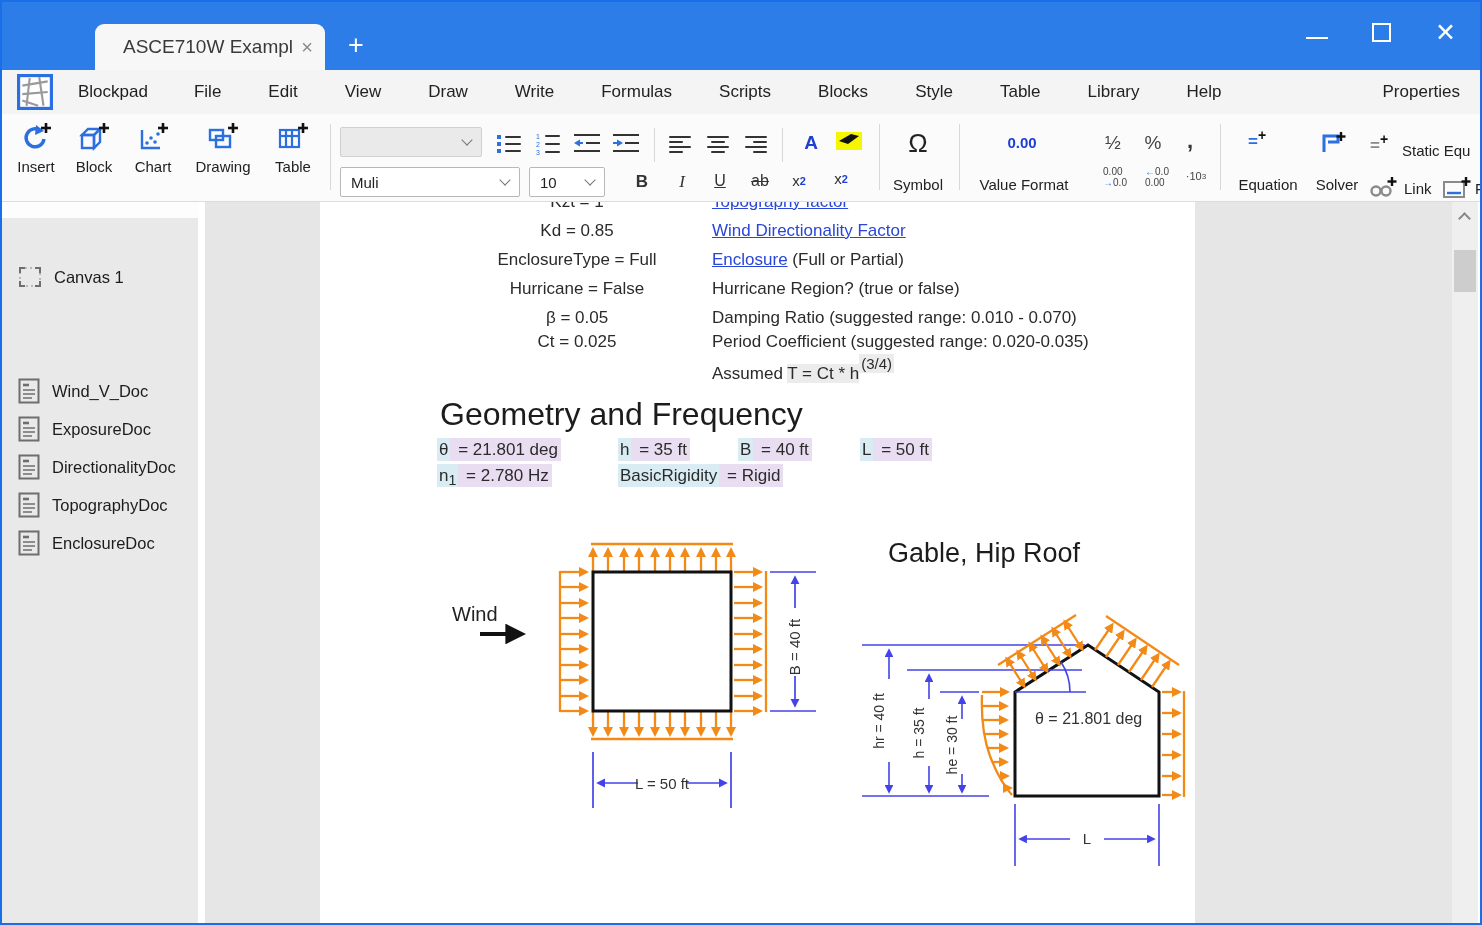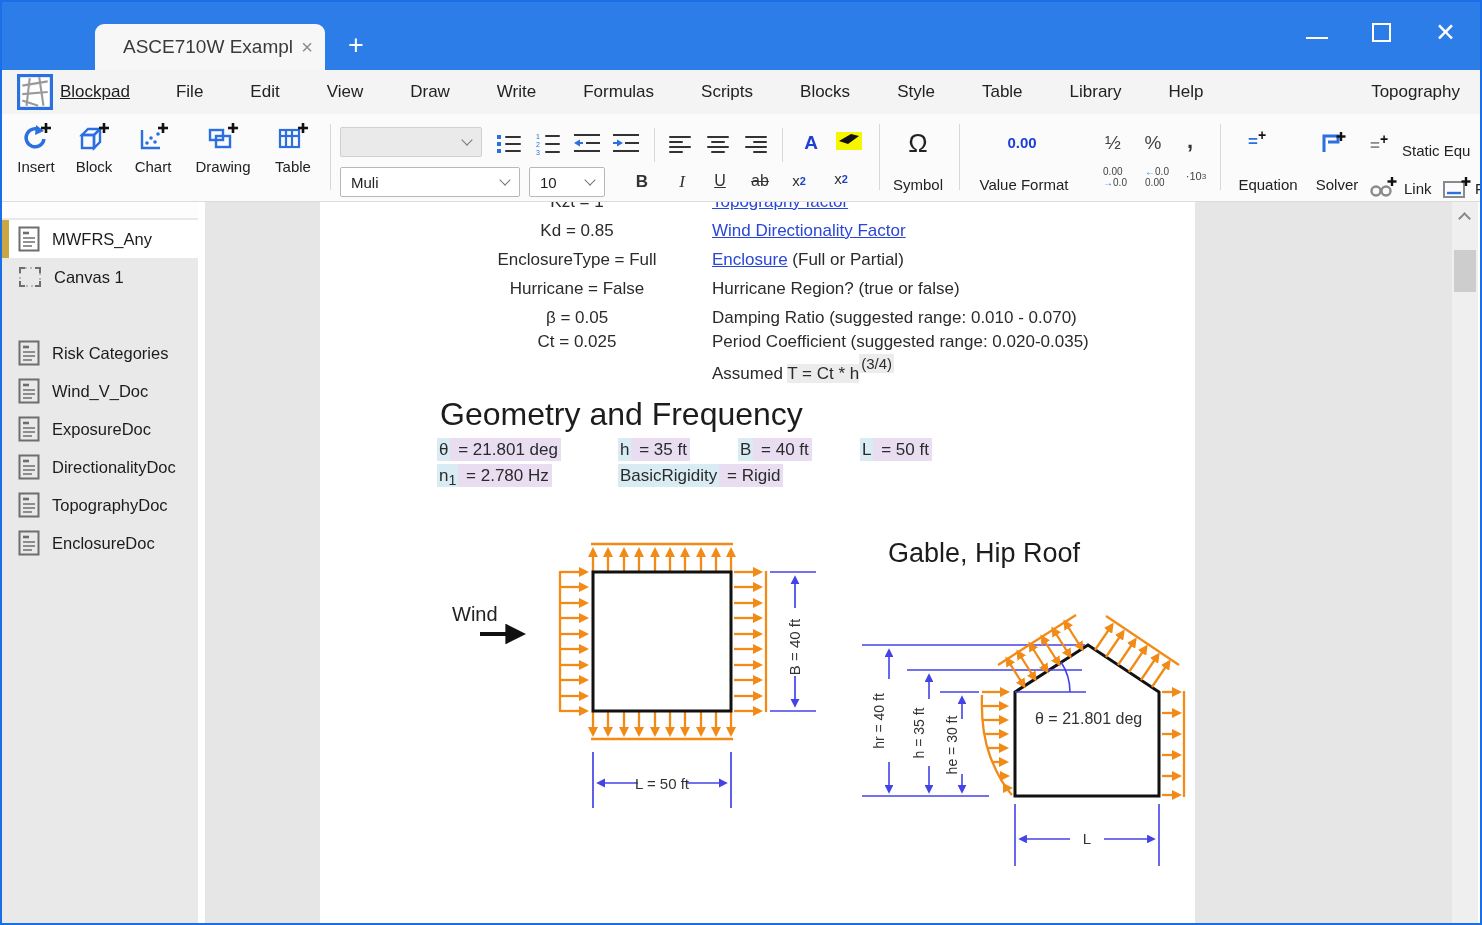--- a/index.html
+++ b/index.html
@@ -13,21 +13,21 @@
   .tab-close { color:#8a8a8a; font-size:20px; margin-left:8px; cursor:pointer; }
   .new-tab { position:absolute; left:346px; top:30px; color:#fff; font-size:27px; font-weight:300; line-height:27px; }
   .win-controls { position:absolute; right:24px; top:18px; display:flex; gap:44px; align-items:center; }
   .wc-min { width:22px; height:2px; background:#fff; margin-top:10px; }
   .wc-max { width:19px; height:19px; border:2px solid #fff; }
   .wc-close { color:#fff; font-size:25px; line-height:25px; }
 
   
   .menubar { position:absolute; left:0; top:68px; width:100%; height:44px; background:#f4f4f4; display:flex; align-items:center; }
   .logo { width:38px; height:36px; margin-left:14px; }
-  .brand { font-size:17px; color:#1d1d1d; margin-left:6px;text-decoration:underline; }
+  .brand { font-size:17px; color:#1d1d1d; margin-left:24px; }
   .menu-items { display:flex; margin-left:46px; gap:47px; }
   .menu-item { font-size:17px; color:#222; }
   .menu-props { position:absolute; right:20px; font-size:17px; color:#222; }
 
   
   .toolbar { position:absolute; left:0; top:112px; width:100%; height:88px; background:#fbfbfb; border-bottom:1px solid #dcdcdc; }
   .tsep { position:absolute; top:10px; height:66px; width:1px; background:#d8d8d8; }
   .tbtn { position:absolute; top:8px; text-align:center; }
   .tbtn svg { display:block; margin:0 auto; }
   .tbtn .tlabel { font-size:15px; color:#222; margin-top:4px; }
@@ -128,21 +128,21 @@
       <span class="menu-item">Draw</span>
       <span class="menu-item">Write</span>
       <span class="menu-item">Formulas</span>
       <span class="menu-item">Scripts</span>
       <span class="menu-item">Blocks</span>
       <span class="menu-item">Style</span>
       <span class="menu-item">Table</span>
       <span class="menu-item">Library</span>
       <span class="menu-item">Help</span>
     </div>
-    <span class="menu-props">Topography</span>
+    <span class="menu-props">Properties</span>
   </div>
 
   <div class="toolbar">
 
     <div class="tbtn" style="left:8px;width:52px;">
       <svg width="34" height="32" viewBox="0 0 34 32">
         <path d="M22,9 A9,9 0 1 0 25,17" fill="none" stroke="#2b6fe0" stroke-width="3.4"></path>
         <polygon points="17,3 25,9 16,13" fill="#2b6fe0"></polygon>
         <g stroke="#111" stroke-width="2.6">
             <line x1="27" y1="1" x2="27" y2="11"></line>
@@ -396,51 +396,30 @@
         </svg>
     </div>
     <span class="inline-lab" style="position:absolute;left:1473px;top:66px;">F</span>
   </div>
 
   <div class="content">
 
     <div class="sidebar">
       <div class="sb-top"></div>
 
-      <div class="sb-item sel" style="top:18px;">
-        <div class="goldbar"></div>
-        <svg class="sb-icon" width="22" height="26" viewBox="0 0 22 26">
-            <rect x="1.5" y="1.5" width="19" height="23" fill="none" stroke="#6e6e6e" stroke-width="2"></rect>
-            <line x1="5" y1="7" x2="11" y2="7" stroke="#6e6e6e" stroke-width="2.6"></line>
-            <line x1="5" y1="12" x2="17" y2="12" stroke="#6e6e6e" stroke-width="1.5"></line>
-            <line x1="5" y1="16" x2="17" y2="16" stroke="#6e6e6e" stroke-width="1.5"></line>
-            <line x1="5" y1="20" x2="14" y2="20" stroke="#6e6e6e" stroke-width="1.5"></line>
-          </svg>
-        <span class="sb-label">MWFRS_Any</span>
-      </div>
 
       <div class="sb-item" style="top:56px;">
         <svg class="sb-icon" width="24" height="22" viewBox="0 0 24 22">
             <path d="M2,7 L2,2 L7,2 M17,2 L22,2 L22,7 M22,15 L22,20 L17,20 M7,20 L2,20 L2,15" fill="none" stroke="#6e6e6e" stroke-width="2"></path>
             <rect x="2" y="2" width="20" height="18" fill="none" stroke="#6e6e6e" stroke-width="0.8" stroke-dasharray="2,3"></rect>
           </svg>
         <span class="sb-label">Canvas 1</span>
       </div>
 
 
-      <div class="sb-item" style="top:132px;">
-        <svg class="sb-icon" width="22" height="26" viewBox="0 0 22 26">
-            <rect x="1.5" y="1.5" width="19" height="23" fill="none" stroke="#6e6e6e" stroke-width="2"></rect>
-            <line x1="5" y1="7" x2="11" y2="7" stroke="#6e6e6e" stroke-width="2.6"></line>
-            <line x1="5" y1="12" x2="17" y2="12" stroke="#6e6e6e" stroke-width="1.5"></line>
-            <line x1="5" y1="16" x2="17" y2="16" stroke="#6e6e6e" stroke-width="1.5"></line>
-            <line x1="5" y1="20" x2="14" y2="20" stroke="#6e6e6e" stroke-width="1.5"></line>
-          </svg>
-        <span class="sb-label">Risk Categories</span>
-      </div>
 
       <div class="sb-item" style="top:208px;">
         <svg class="sb-icon" width="22" height="26" viewBox="0 0 22 26">
             <rect x="1.5" y="1.5" width="19" height="23" fill="none" stroke="#6e6e6e" stroke-width="2"></rect>
             <line x1="5" y1="7" x2="11" y2="7" stroke="#6e6e6e" stroke-width="2.6"></line>
             <line x1="5" y1="12" x2="17" y2="12" stroke="#6e6e6e" stroke-width="1.5"></line>
             <line x1="5" y1="16" x2="17" y2="16" stroke="#6e6e6e" stroke-width="1.5"></line>
             <line x1="5" y1="20" x2="14" y2="20" stroke="#6e6e6e" stroke-width="1.5"></line>
           </svg>
         <span class="sb-label">ExposureDoc</span>

